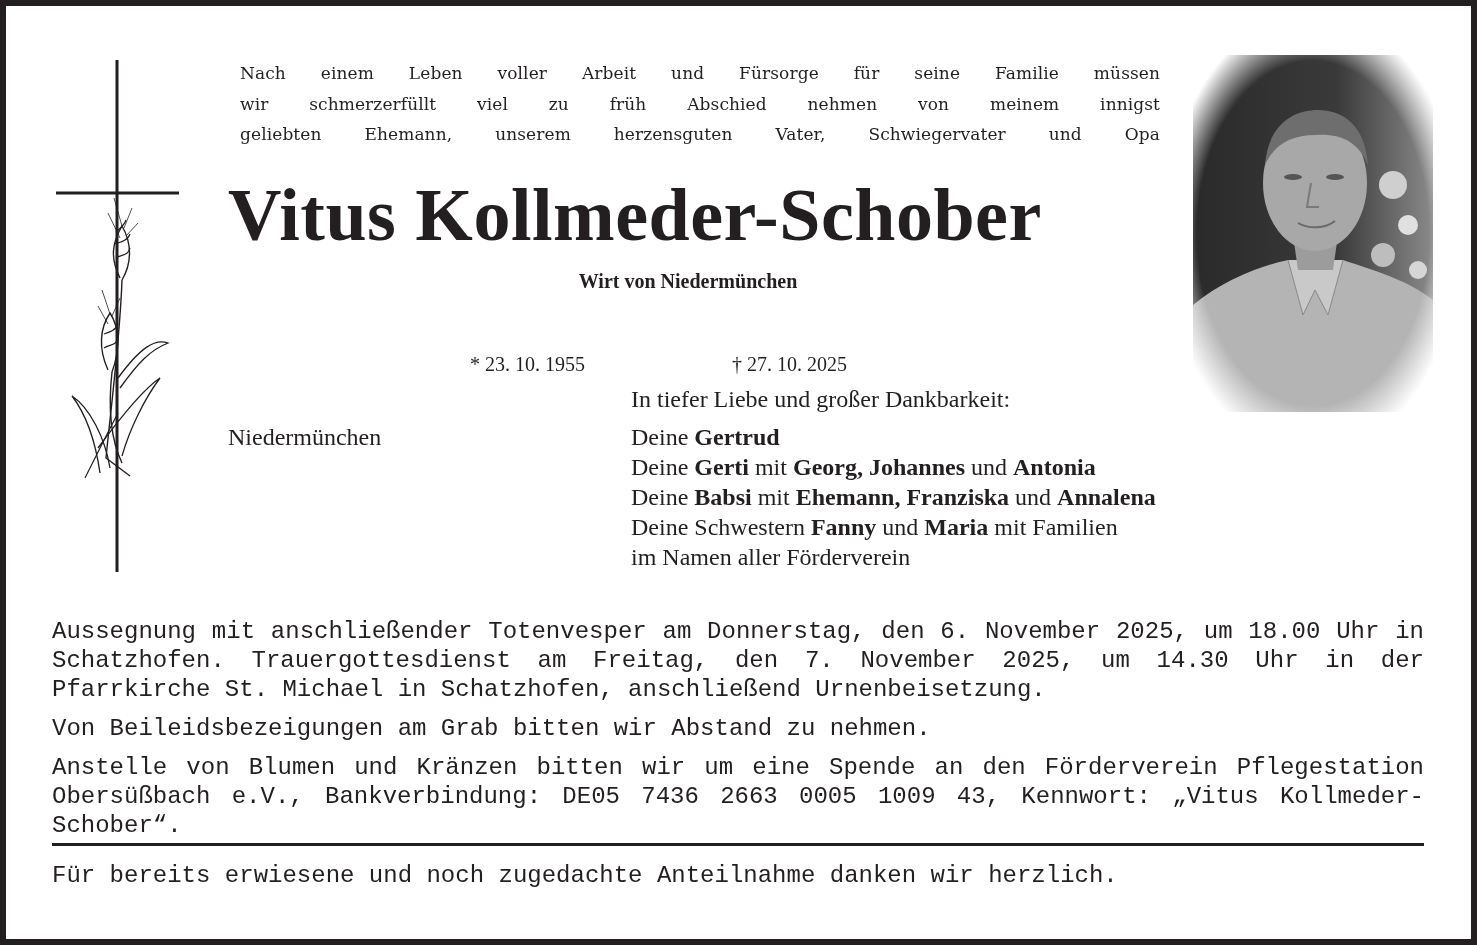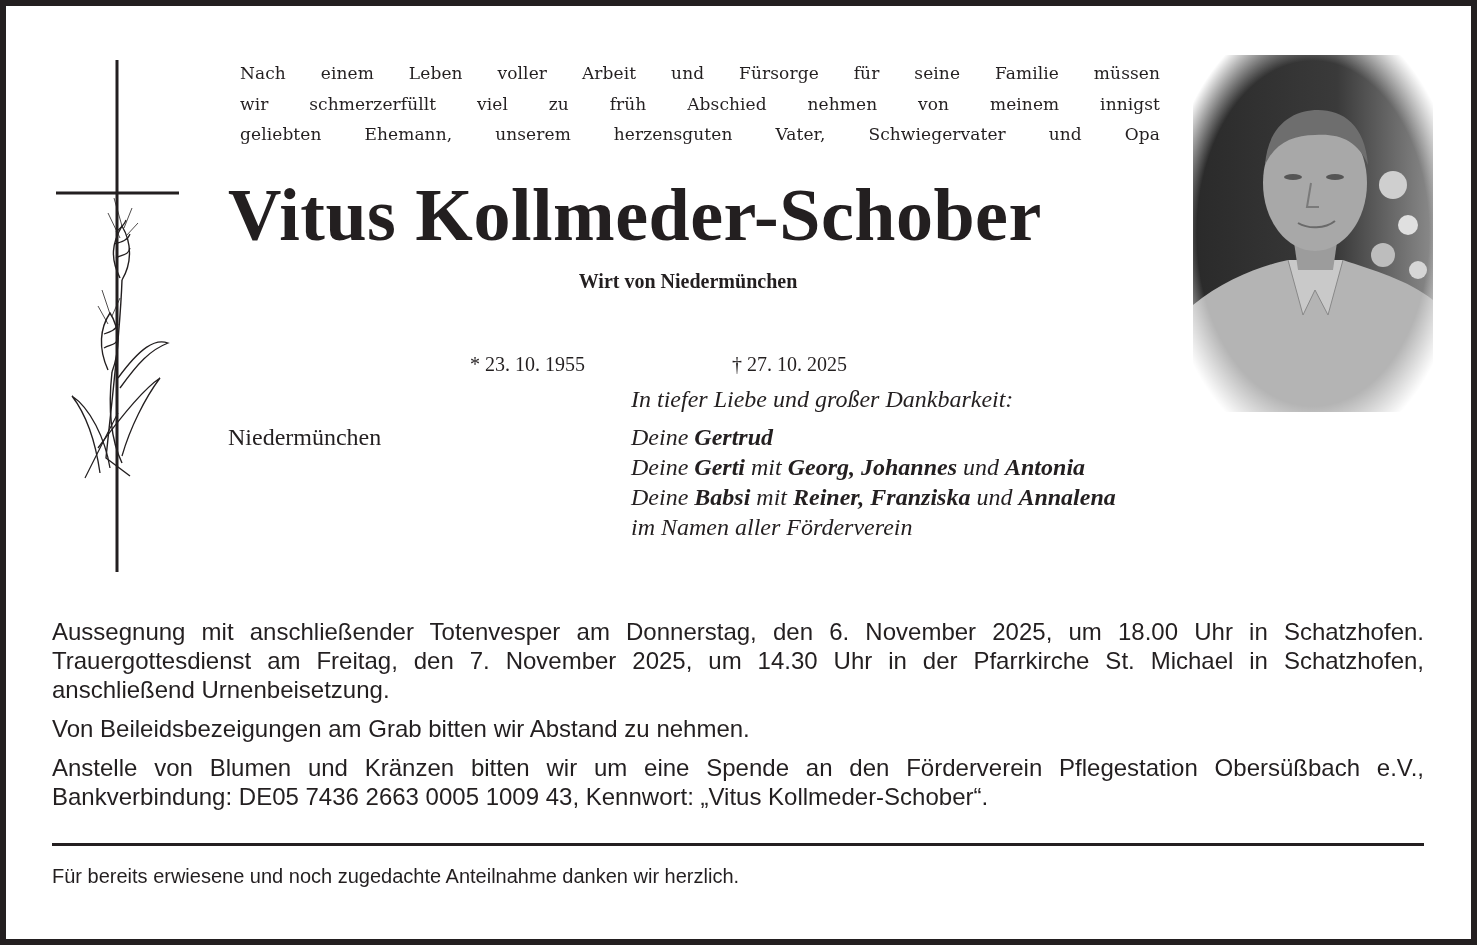--- a/index.html
+++ b/index.html
@@ -6,28 +6,28 @@
   body{width:1477px;height:945px;position:relative;overflow:hidden;font-family:"DejaVu Serif","Liberation Serif",serif;color:#231f20;}
   .frame{position:absolute;left:0;top:0;width:1477px;height:945px;box-sizing:border-box;border-top:6px solid #231f20;border-left:6px solid #231f20;border-right:6px solid #231f20;border-bottom:6px solid #231f20;}
   .ornament{position:absolute;left:50px;top:58px;width:140px;height:515px;}
   .intro{position:absolute;left:228px;top:58px;width:920px;font-size:17px;line-height:30.5px;text-align:justify;letter-spacing:0.1px;margin-left:12px;}
   .intro span{display:block;text-align-last:justify;}
   .name{position:absolute;left:228px;top:170px;width:920px;font-family:"Liberation Serif",serif;font-weight:bold;font-size:74px;line-height:90px;text-align:left;letter-spacing:0.5px;}
   .subtitle{position:absolute;left:228px;top:264px;width:920px;text-align:center;font-family:"Liberation Serif",serif;font-weight:bold;font-size:20px;line-height:34px;}
   .dates{position:absolute;left:470px;top:314px;font-family:"Liberation Serif",serif;font-size:20px;line-height:34px;margin-top:33px;}
   .dates .death{position:absolute;left:262px;top:0;white-space:nowrap;}
   .place{position:absolute;left:228px;top:422px;font-family:"Liberation Serif",serif;font-size:24px;line-height:30px;}
-  .mourners{position:absolute;left:631px;top:384px;font-family:"Liberation Serif",serif;font-size:24px;line-height:30px;white-space:nowrap;font-style:italic;}
+  .mourners{position:absolute;left:631px;top:384px;font-family:"Liberation Serif",serif;font-size:24px;line-height:30px;white-space:nowrap;}
   .mourners .lead{margin-bottom:8px;}
   .mourners b{font-weight:bold;}
   .photo{position:absolute;left:1193px;top:55px;width:240px;height:357px;overflow:hidden;}
-  .body-text{position:absolute;left:52px;top:617px;width:1372px;font-family:Liberation Sans, sans-serif;font-size:24px;line-height:29px;text-align:justify;}
+  .body-text{position:absolute;left:52px;top:617px;width:1372px;font-family:Liberation Mono, monospace;font-size:24px;line-height:29px;text-align:justify;}
   .body-text p{margin:0 0 10px 0;}
   .rule{position:absolute;left:52px;top:843px;width:1372px;height:3px;background:#231f20;}
-  .thanks{position:absolute;left:52px;top:860px;font-family:Liberation Sans, sans-serif;font-size:20px;line-height:32px;}
+  .thanks{position:absolute;left:52px;top:860px;font-family:Liberation Mono, monospace;font-size:24px;line-height:32px;}
 </style>
 </head>
 <body>
 
 <div class="frame"></div>
 
 <div class="ornament">
   <svg width="140" height="515" viewBox="0 0 140 515">
     <g stroke="#231f20" fill="none">
       <line x1="67" y1="2" x2="67" y2="514" stroke-width="3"></line>
@@ -99,21 +99,22 @@
   </svg>
 </div>
 
 <div class="place">Niedermünchen</div>
 
 <div class="mourners">
   <div class="lead">In tiefer Liebe und großer Dankbarkeit:</div>
   <div id="mourner-lines">
       <div><span>Deine </span><b>Gertrud</b></div>
       <div><span>Deine </span><b>Gerti</b><span> mit </span><b>Georg, Johannes</b><span> und </span><b>Antonia</b></div>
-      <div><span>Deine </span><b>Babsi</b><span> mit </span><b>Reiner, Franziska</b><span> und </span><b>Annalena</b></div>
+      <div><span>Deine </span><b>Babsi</b><span> mit </span><b>Ehemann, Franziska</b><span> und </span><b>Annalena</b></div>
+      <div><span>Deine Schwestern </span><b>Fanny</b><span> und </span><b>Maria</b><span> mit Familien</span></div>
       <div><span>im Namen aller Förderverein</span></div>
     </div>
 </div>
 
 <div class="body-text">
   <p>Aussegnung mit anschließender Totenvesper am Donnerstag, den 6. November 2025, um 18.00 Uhr in Schatzhofen. Trauergottesdienst am Freitag, den 7. November 2025, um 14.30 Uhr in der Pfarrkirche St. Michael in Schatzhofen, anschließend Urnenbeisetzung.</p>
   <p>Von Beileidsbezeigungen am Grab bitten wir Abstand zu nehmen.</p>
   <p>Anstelle von Blumen und Kränzen bitten wir um eine Spende an den Förderverein Pflegestation Ober­süßbach e.V., Bankverbindung: DE05 7436 2663 0005 1009 43, Kennwort: „Vitus Kollmeder-Schober“.</p>
 </div>
 

